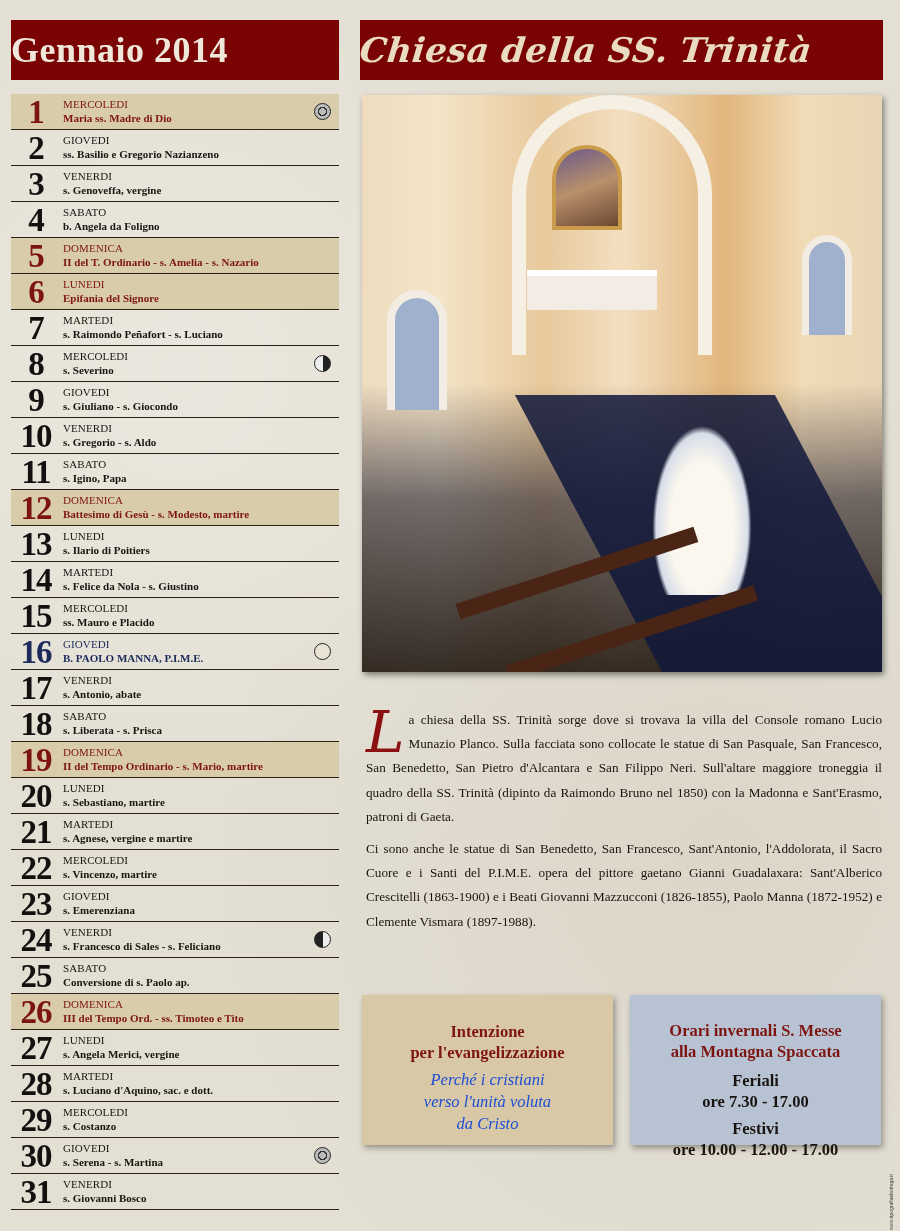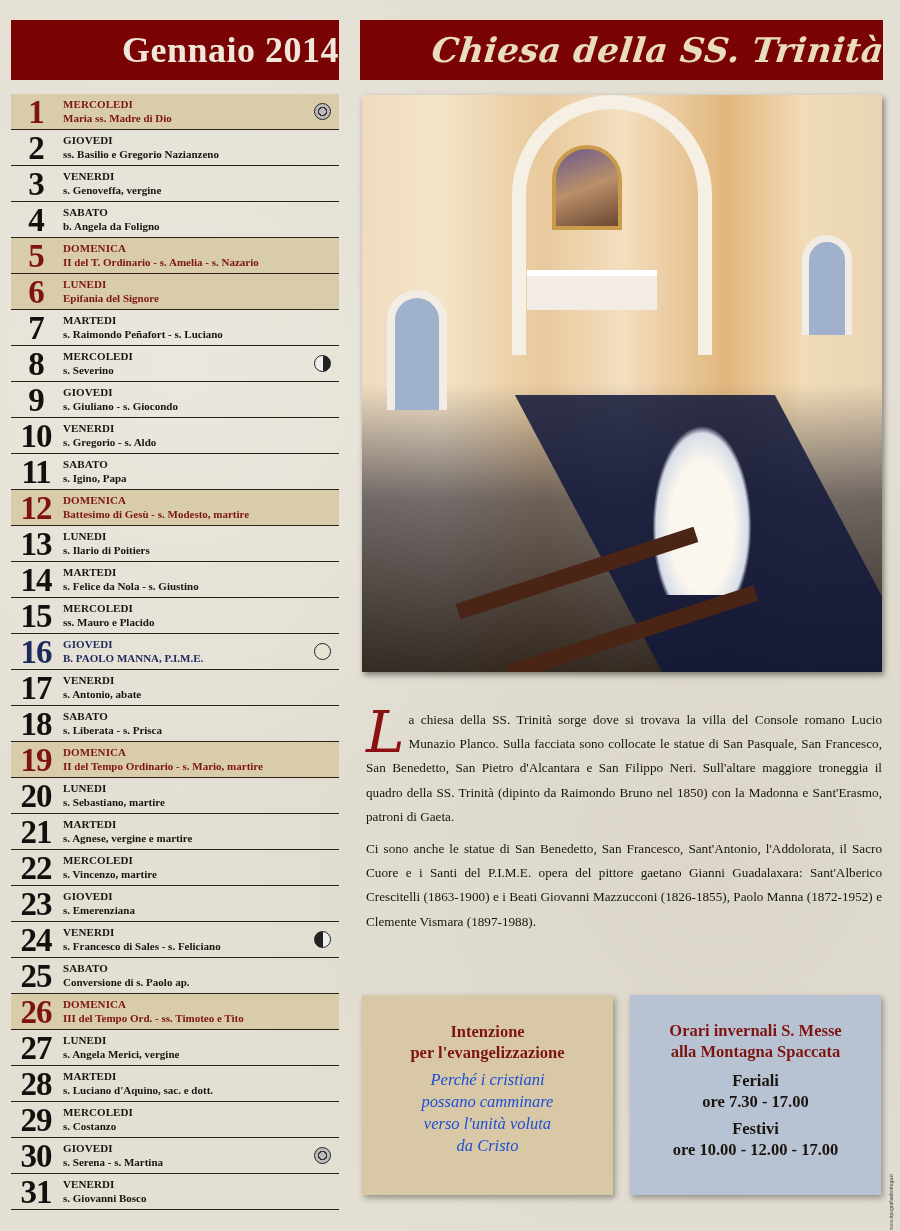--- a/index.html
+++ b/index.html
@@ -9,21 +9,21 @@
     background-image:
       radial-gradient(circle at 20% 30%, rgba(255,255,255,0.25), transparent 40%),
       radial-gradient(circle at 80% 70%, rgba(160,150,120,0.12), transparent 45%);
     font-family: "Liberation Serif", "DejaVu Serif", serif;
     color: #1a1410;
     position: relative;
   }
   .banner {
     position: absolute; top: 20px; height: 60px;
     background: #7a0304;
-    display: flex; align-items: center; justify-content: flex-end;
+    display: flex; align-items: center; justify-content: flex-start;
   }
   .banner-month { left: 11px; width: 328px; }
   .banner-month span {
     color: #efe8da; font-size: 36px; font-weight: bold; letter-spacing: 0.5px;
   }
   .banner-church { left: 360px; width: 523px; }
   .banner-church span {
     color: #e9dcc0; font-size: 34px; font-style: italic; font-weight: bold;
     font-family: "DejaVu Serif", serif; letter-spacing: 0.3px;
     transform: skewX(-6deg);
@@ -36,21 +36,21 @@
     display: flex; align-items: center;
   }
   .day.hl { background: #d9ccab; }
   .day-num {
     width: 50px; text-align: center;
     font-size: 33px; font-weight: bold; line-height: 1;
     color: #141010; letter-spacing: -1px;
     padding-top: 2px;
   }
   .day-text { padding-left: 2px; line-height: 1.25; }
-  .day-name { font-size: 11px; font-weight: bold; letter-spacing: 0.1px; }
+  .day-name { font-size: 11px; font-weight: normal; letter-spacing: 0.1px; }
   .day-saint { font-size: 11px; font-weight: bold; }
   .day.red .day-num, .day.red .day-name, .day.red .day-saint { color: #7d1410; }
   .day.blue .day-num, .day.blue .day-name, .day.blue .day-saint { color: #1d2a5c; }
   .moon {
     position: absolute; right: 8px; top: 9px;
     width: 17px; height: 17px; border-radius: 50%;
     border: 1.5px solid #222; background: #ddd;
   }
   .moon.full { background: radial-gradient(circle at 50% 50%, #bbb 0 30%, #333 31% 45%, #bbb 46%); }
   .moon.first { background: linear-gradient(90deg, #eee 50%, #222 50%); }
@@ -102,21 +102,21 @@
     font-size: 13.2px; line-height: 24.2px; text-align: justify;
   }
   .intro p { margin-bottom: 8px; }
   .dropcap {
     float: left; font-size: 58px; line-height: 40px; height: 40px;
     color: #8c1012; font-style: italic; margin: 4px 4px 0 0;
     font-family: "DejaVu Serif", serif;
   }
 
   .box {
-    position: absolute; top: 995px; height: 200px;
+    position: absolute; top: 995px; height: 150px;
     box-shadow: 2px 3px 6px rgba(0,0,0,0.35);
     text-align: center;
   }
   .box-intent { left: 362px; width: 251px; background: #d8c8a5; }
   .box-mass { left: 630px; width: 251px; background: #b7c2d2; }
   .box-title { color: #7d1410; font-weight: bold; font-size: 16.5px; line-height: 21px; }
   .box-intent .box-title { margin-top: 26px; }
   .box-mass .box-title { margin-top: 25px; }
   .intent-text { font-style: italic; font-size: 16.5px; line-height: 22px; margin-top: 6px; color: #1d4ed8; }
   .mass-label { font-weight: bold; font-size: 16.5px; line-height: 21px; color: #1a1410; }
@@ -383,21 +383,20 @@
   <p>Ci sono anche le statue di San Benedetto, San Francesco, Sant'Antonio, l'Addolorata, il Sacro Cuore e i Santi del P.I.M.E. opera del pittore gaetano Gianni Guadalaxara: Sant'Alberico Crescitelli (1863-1900) e i Beati Giovanni Mazzucconi (1826-1855), Paolo Manna (1872-1952) e Clemente Vismara (1897-1988).</p>
 </div>
 
 <div class="box box-intent">
   <div class="box-title">
     <div>Intenzione</div>
     <div>per l'evangelizzazione</div>
   </div>
   <div class="intent-text">
     <div>Perché i cristiani</div>
-    <div>possano camminare</div>
     <div>verso l'unità voluta</div>
     <div>da Cristo</div>
   </div>
 </div>
 
 <div class="box box-mass">
   <div class="box-title">
     <div>Orari invernali S. Messe</div>
     <div>alla Montagna Spaccata</div>
   </div>

